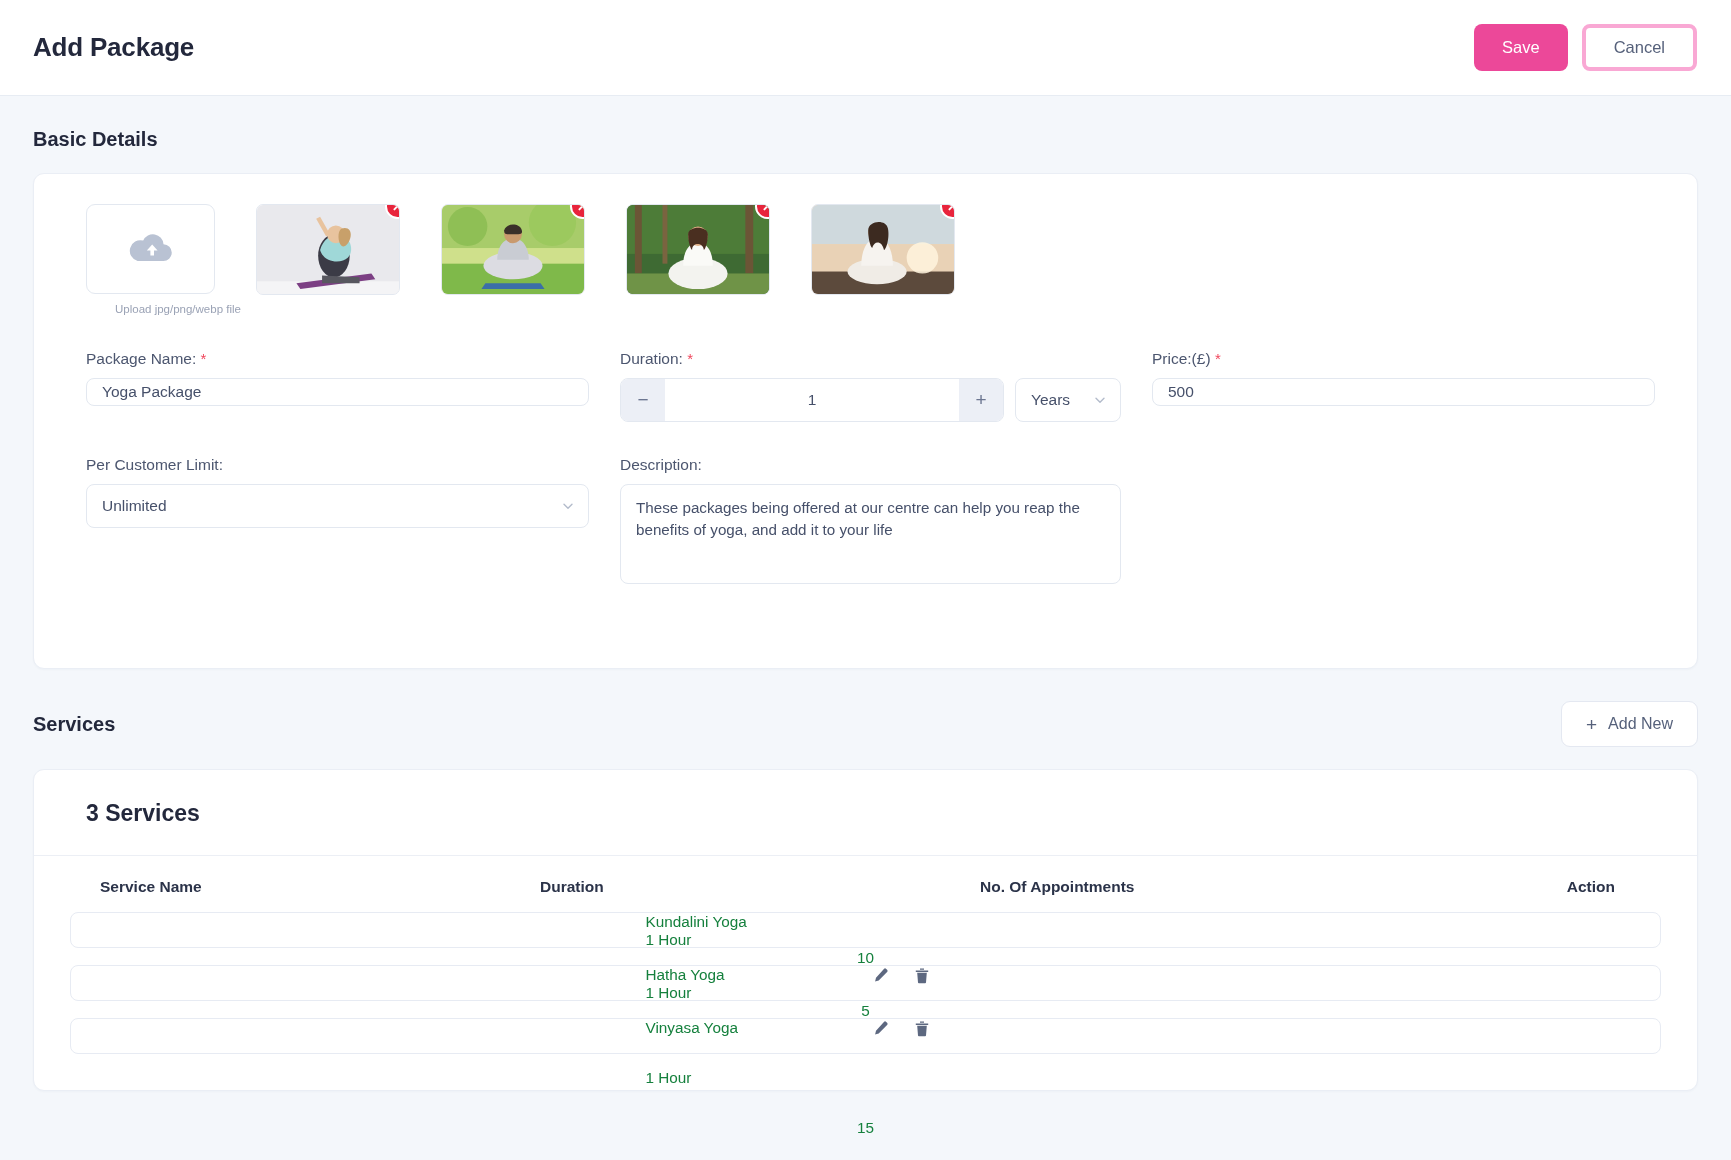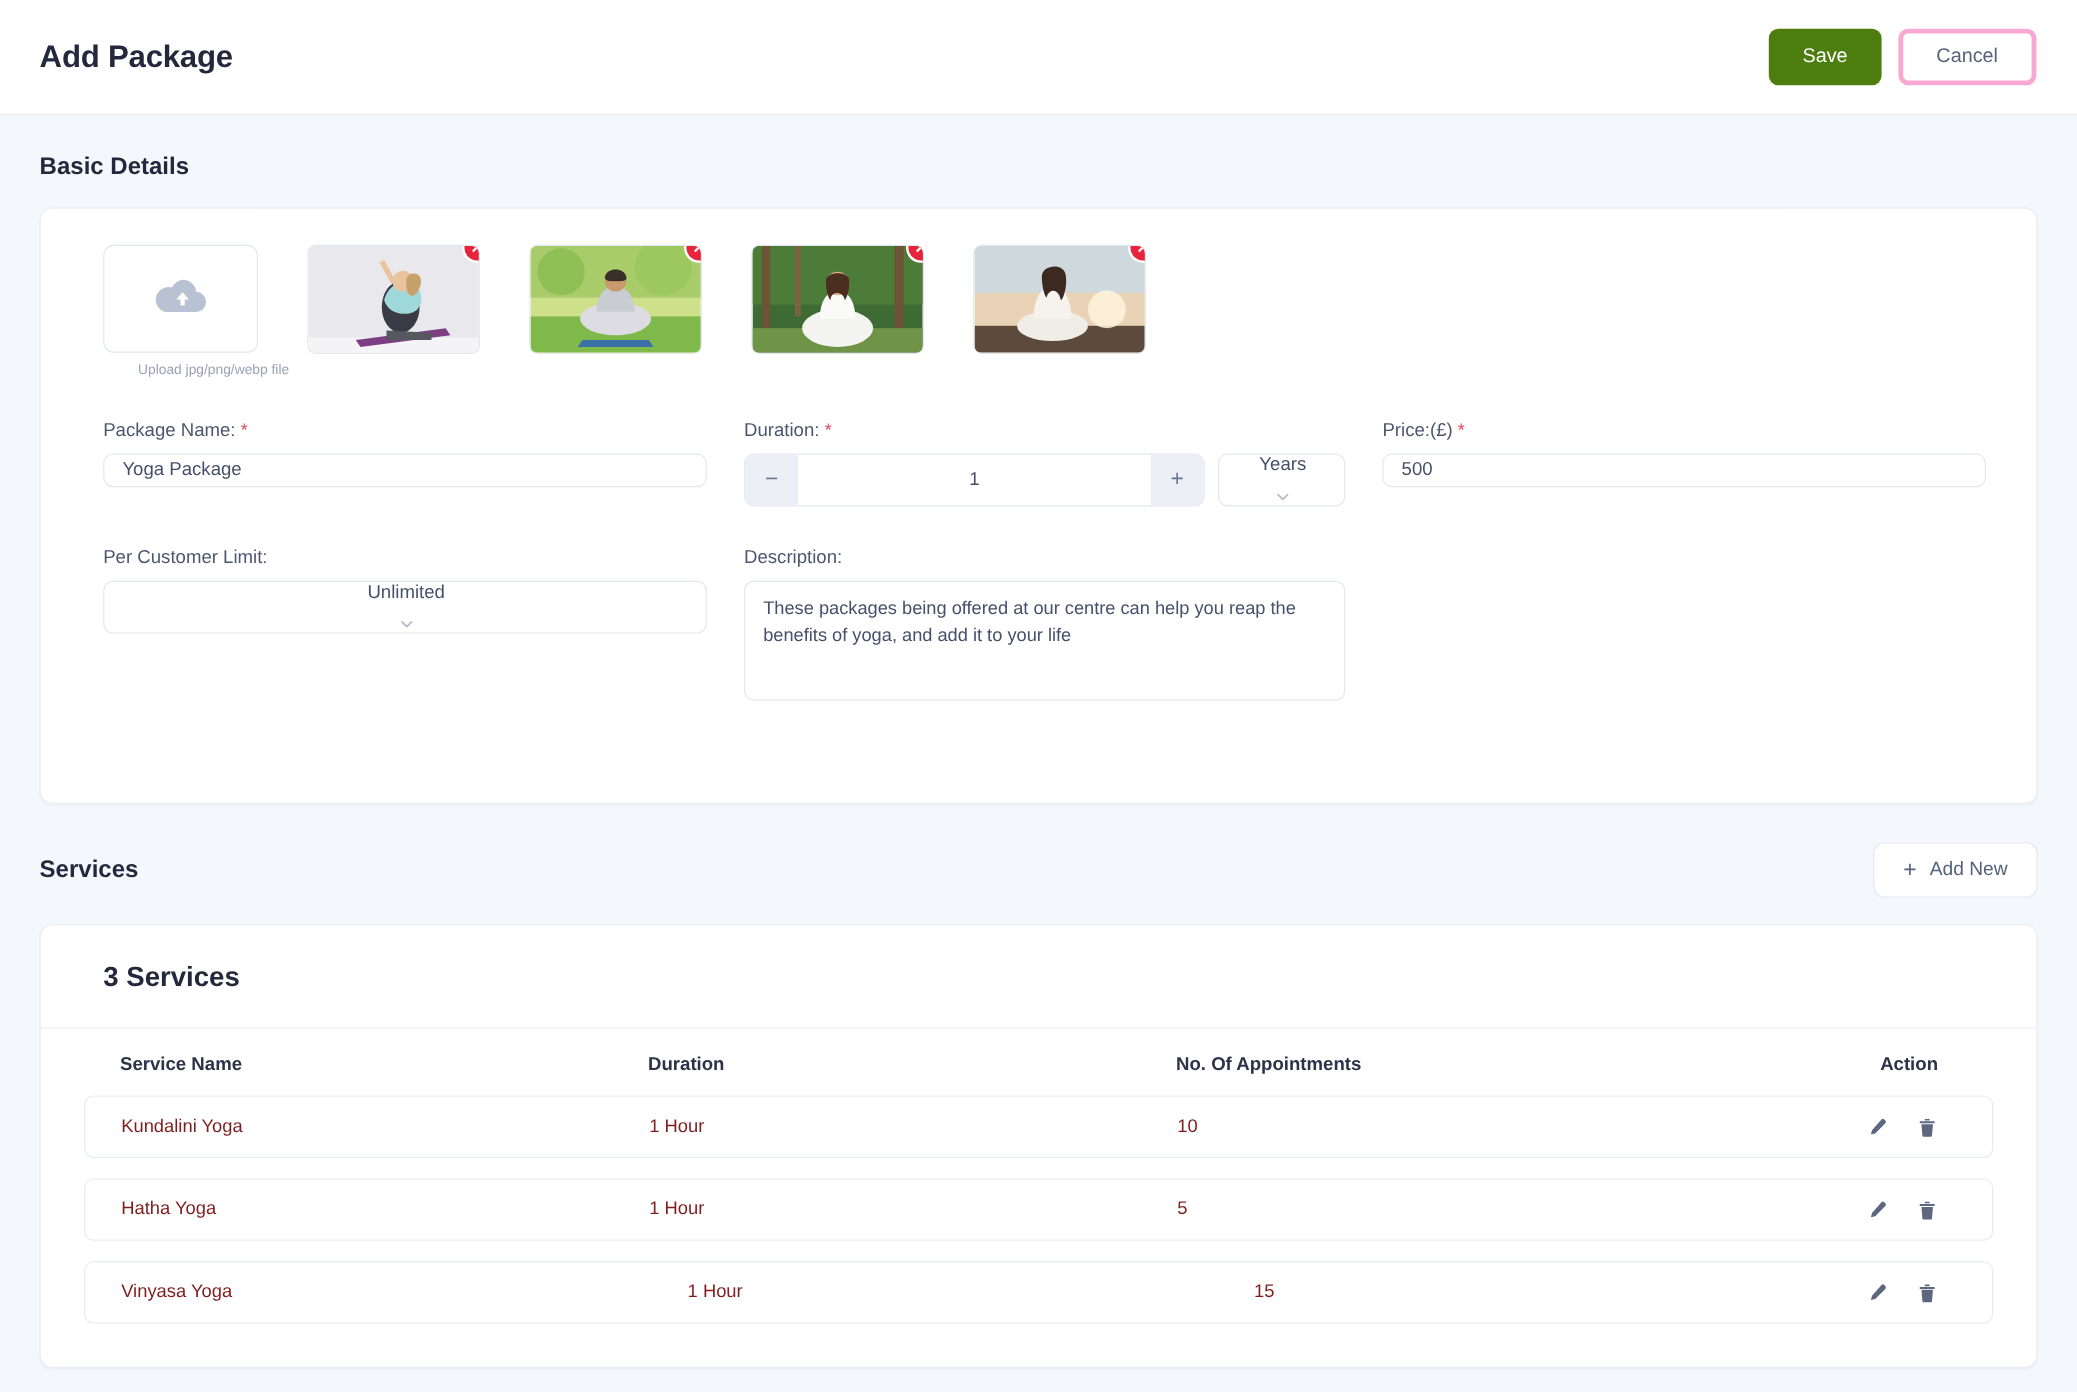--- a/index.html
+++ b/index.html
@@ -34,21 +34,21 @@
     font-size: 16.5px;
     border-radius: 8px;
     cursor: pointer;
     height: 47px;
     padding: 0 28px;
     display: flex;
     align-items: center;
     justify-content: center;
     border: none;
   }
-  .btn-save { background: #4d7c0f; color: #ffffff; min-width: 82px; }
+  .btn-save { background: #ec4899; color: #ffffff; min-width: 82px; }
   .btn-cancel {
     background: #ffffff;
     color: #56617b;
     border: 4px solid #f9a8d4;
     min-width: 100px;
   }
 
   
   .page { padding: 0 33px; }
   .section-head {
@@ -171,21 +171,20 @@
     border: 1px solid #e3e8f0;
     border-radius: 8px;
     background: #ffffff;
     padding: 0 13px 0 15px;
     font-size: 15.5px;
     color: #46506a;
     display: flex;
     align-items: center;
     justify-content: space-between;
     cursor: pointer;
-    flex-direction: column;
   }
   .chev { color: #b3bbcb; display: flex; }
 
   .duration-row { display: flex; gap: 11px; }
   .stepper {
     flex: 1;
     height: 44px;
     border: 1px solid #e3e8f0;
     border-radius: 8px;
     display: flex;
@@ -248,28 +247,29 @@
     color: #2b3349;
   }
   .c-name  { width: 440px; flex: none; }
   .c-dur   { width: 440px; flex: none; }
   .c-appt  { flex: 1; }
   .c-act   { width: 160px; flex: none; text-align: right; padding-right: 16px; }
 
   .t-row {
     display: flex;
     align-items: center;
-    height: 52px;
+    height: 36px;
     border: 1px solid #e7ebf3;
     border-radius: 8px;
     margin-bottom: 17px;
     padding: 0 30px;
     font-size: 15.3px;
-    color: #7f1d1d;
+    color: #15803d;
     background: #fff;
+    flex-direction: column;
   }
   .t-row:last-child { margin-bottom: 16px; gap: 32px; }
   .row-actions {
     width: 160px;
     flex: none;
     display: flex;
     justify-content: flex-end;
     align-items: center;
     gap: 25px;
     padding-right: 16px;

